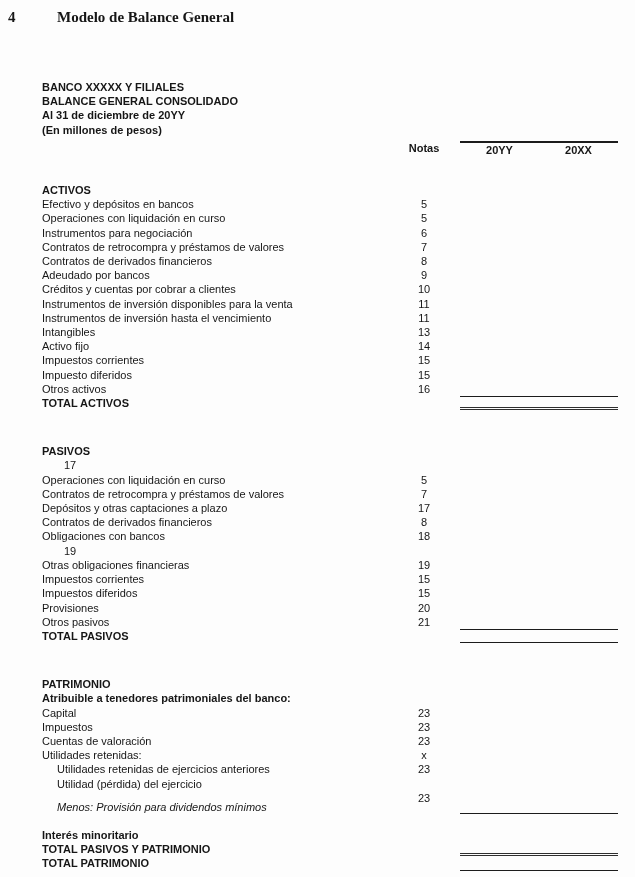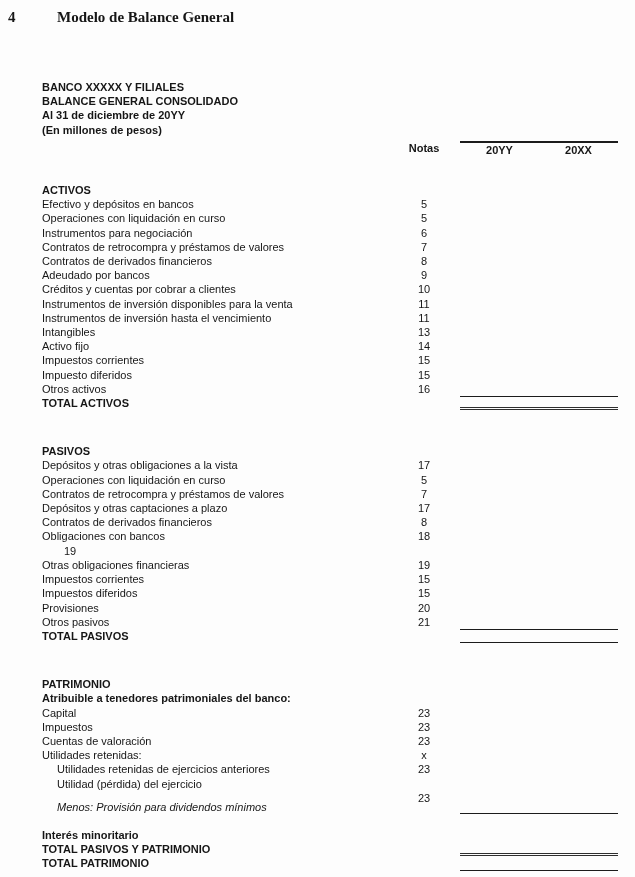--- a/index.html
+++ b/index.html
@@ -201,21 +201,20 @@
             </div>
           </div>
         </div>
         <div class="section-next">
           <div class="grid-row">
             <div class="c-label section-heading">PASIVOS</div>
             <div class="c-nota"></div>
             <div class="c-amounts"></div>
           </div>
           <div class="grid-row">
-            <div class="c-label">Depósitos y otras obligaciones a la vista</div>
             <div class="c-nota">17</div>
             <div class="c-amounts">
               <div class="c-y1"></div>
               <div class="c-y2"></div>
             </div>
           </div>
           <div class="grid-row">
             <div class="c-label">Operaciones con liquidación en curso</div>
             <div class="c-nota">5</div>
             <div class="c-amounts">

